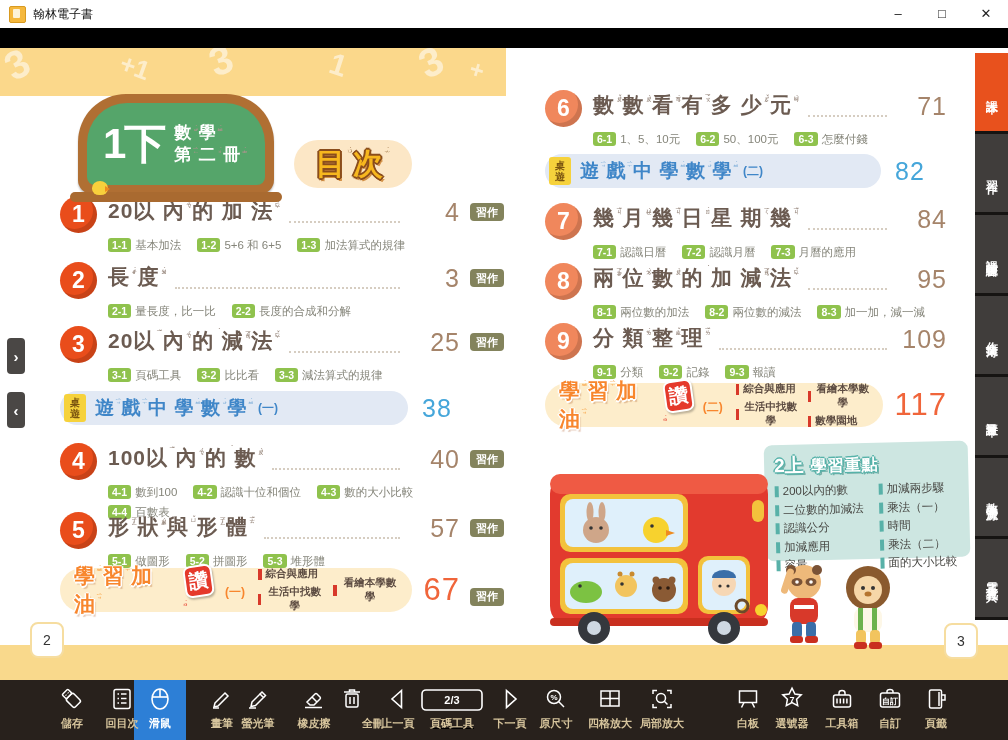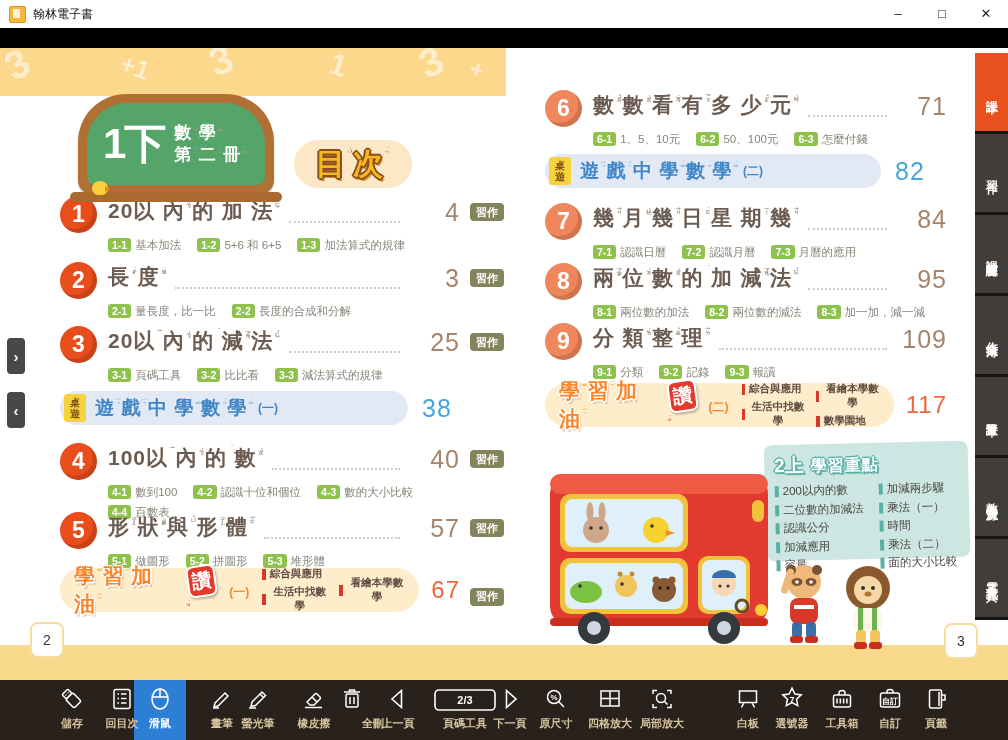--- a/index.html
+++ b/index.html
@@ -81,21 +81,21 @@
   .bw .b{font-size:21px;font-weight:900;color:#f8862d;
      text-shadow:-1.5px 0 #fff,1.5px 0 #fff,0 -1.5px #fff,0 1.5px #fff,1px 1px 0 #fff,2px 2.5px 1px rgba(160,70,10,.28);}
   .bw .zy{color:#f8962d;}
   .zan{background:#e5392b;color:#fff;font-size:19px;font-weight:900;padding:1px 3px;border:2px solid #fff;
        border-radius:7px;transform:rotate(-8deg);box-shadow:1px 2px 2px rgba(0,0,0,.25);margin:0 1px 0 3px;display:inline-block;}
   .zan-zy{color:#e5392b;margin-right:2px;}
   .bsuffix{font-size:12px;font-weight:bold;color:#f8862d;margin:4px 4px 0 4px;}
   .tagcol{display:flex;flex-direction:column;gap:4px;margin-left:9px;}
   .tag{display:flex;align-items:center;font-size:10.5px;color:#5d4c42;font-weight:bold;text-align:center;}
   .tag::before{content:"";width:3.5px;height:11px;background:#d8392a;margin-right:4px;}
-  .bnum{font-size:24px;color:#f0653a;margin-left:12px;letter-spacing:1px;}
+  .bnum{font-size:31px;color:#f0653a;margin-left:12px;letter-spacing:1px;}
   
   .studybox{position:absolute;left:765px;top:443px;width:204px;height:116px;background:#cde6e1;border-radius:8px;
             transform:rotate(-1.4deg);padding:8px 8px 6px 10px;box-sizing:border-box;z-index:2;}
   .sb-head{display:flex;align-items:baseline;gap:7px;margin-bottom:5px;}
   .sb-grade{font-size:19px;font-weight:900;color:#fff;
      text-shadow:-1.5px 0 #56b2a9,1.5px 0 #56b2a9,0 -1.5px #56b2a9,0 1.5px #56b2a9,2px 2px 0 rgba(50,130,120,.55);}
   .sb-title{font-size:16px;font-weight:900;color:#fff;letter-spacing:1px;
      text-shadow:-1.5px 0 #56b2a9,1.5px 0 #56b2a9,0 -1.5px #56b2a9,0 1.5px #56b2a9,2px 2px 0 rgba(50,130,120,.55);}
   .sb-cols{display:flex;gap:4px;}
   .sb-col{display:flex;flex-direction:column;gap:3.5px;}
@@ -658,21 +658,21 @@
         <div class="tlabel">全刪</div>
       </div>
       <div class="titem" style="left: 398px;">
         <div class="ticon">
           <svg width="26" height="26" viewBox="0 0 26 26">
             <path d="M16.5 4.5 L7 13 l9.5 8.5z" stroke="#fff" fill="none" stroke-width="1.6"></path>
           </svg>
         </div>
         <div class="tlabel">上一頁</div>
       </div>
-      <div class="titem" style="left: 465px;">
+      <div class="titem" style="left: 452px; text-decoration: underline;">
         <div class="ticon">
           <svg width="64" height="26" viewBox="0 0 64 26">
             <rect x="2" y="4" width="60" height="20" rx="4" stroke="#fff" fill="none" stroke-width="1.6"></rect>
             <text x="32" y="18" font-size="11" fill="#fff" text-anchor="middle" font-weight="bold">2/3</text>
           </svg>
         </div>
         <div class="tlabel">頁碼工具</div>
       </div>
       <div class="titem" style="left: 510px;">
         <div class="ticon">

